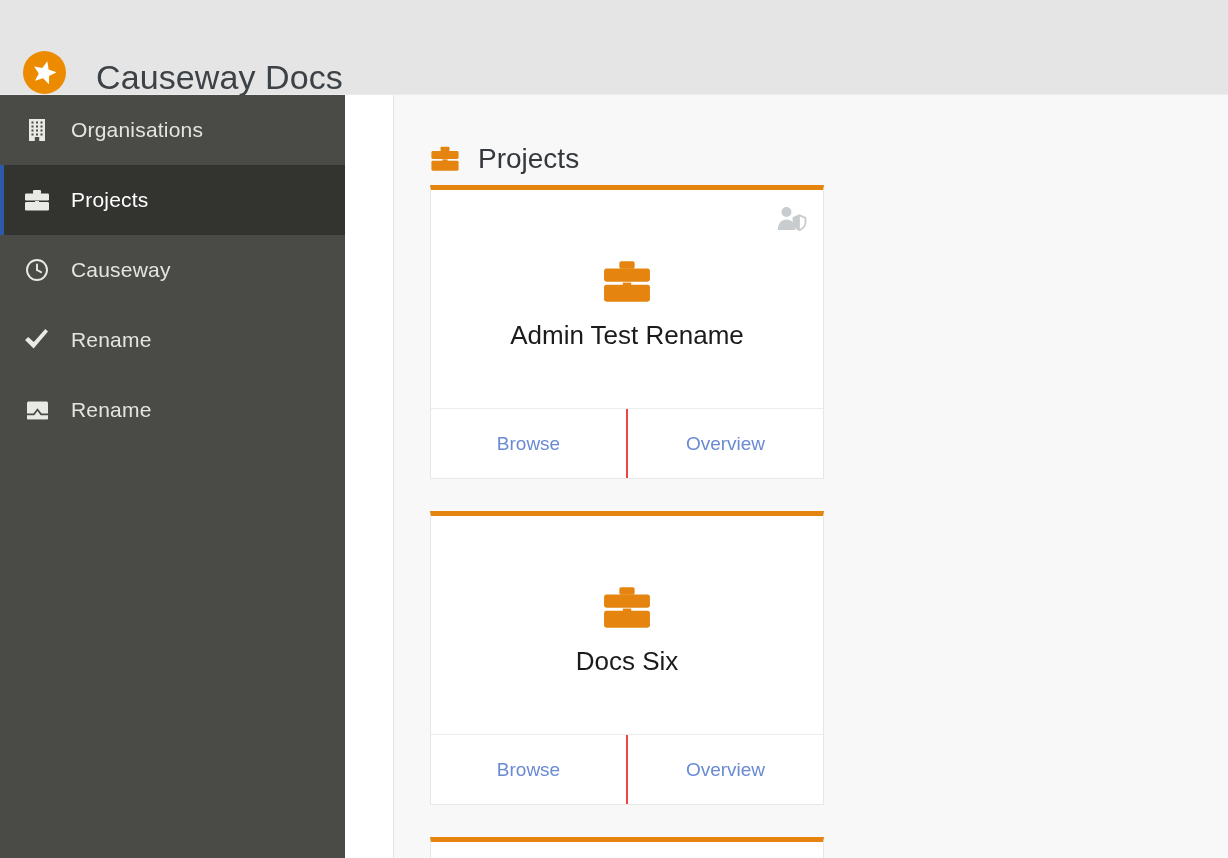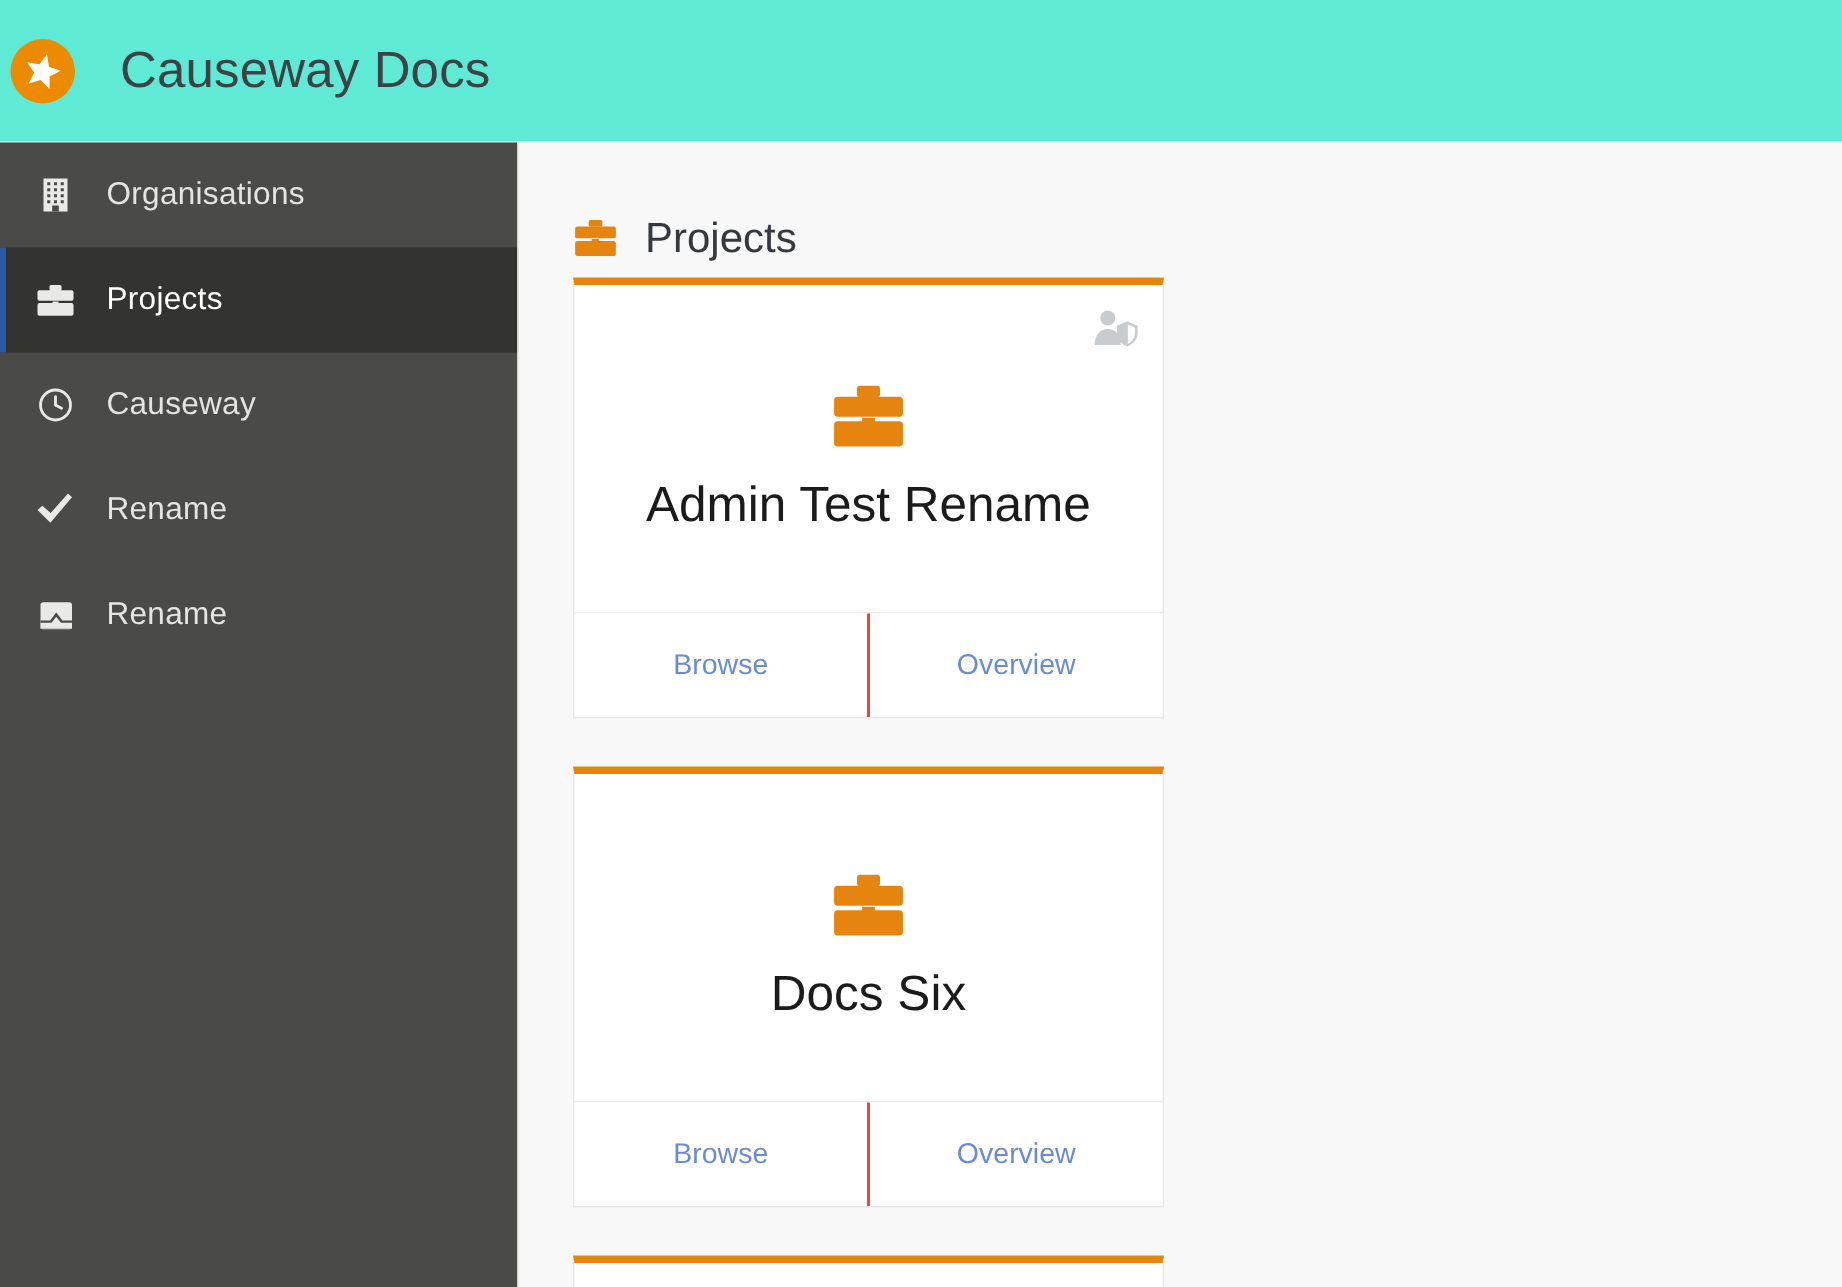--- a/index.html
+++ b/index.html
@@ -18,24 +18,24 @@
     width: 1228px;
     height: 858px;
     display: flex;
     flex-direction: column;
   }
 
   
   .app-header {
     height: 95px;
     min-height: 95px;
-    background: #5eead4;
-    display: flex;
-    align-items: center;
-    padding-left: 7px;
+    background: #e5e5e5;
+    display: flex;
+    align-items: flex-end;
+    padding-left: 23px;
     border-bottom: 1px solid #ececec;
   }
 
   .brand-logo {
     width: 43px;
     height: 43px;
     border-radius: 50%;
     background: #ED8B00;
     display: flex;
     align-items: center;
@@ -52,20 +52,21 @@
     letter-spacing: 0.1px;
     line-height: 1;
     white-space: nowrap;
   }
 
   
   .body-row {
     flex: 1;
     display: flex;
     min-height: 0;
+    gap: 48px;
   }
 
   
   .sidebar {
     width: 345px;
     min-width: 345px;
     background: #4a4a46;
     padding-top: 0;
     overflow: hidden;
   }
@@ -186,21 +187,21 @@
   .card-badge svg { display: block; }
 
   .card-briefcase {
     color: #E5840F;
     margin-bottom: 16px;
     margin-top: 8px;
   }
   .card-briefcase svg { display: block; }
 
   .card-name {
-    font-size: 33px;
+    font-size: 26px;
     font-weight: 400;
     color: #1b1b1b;
     text-align: center;
     line-height: 1.2;
     white-space: nowrap;
   }
 
   .card-footer {
     display: flex;
     height: 70px;

